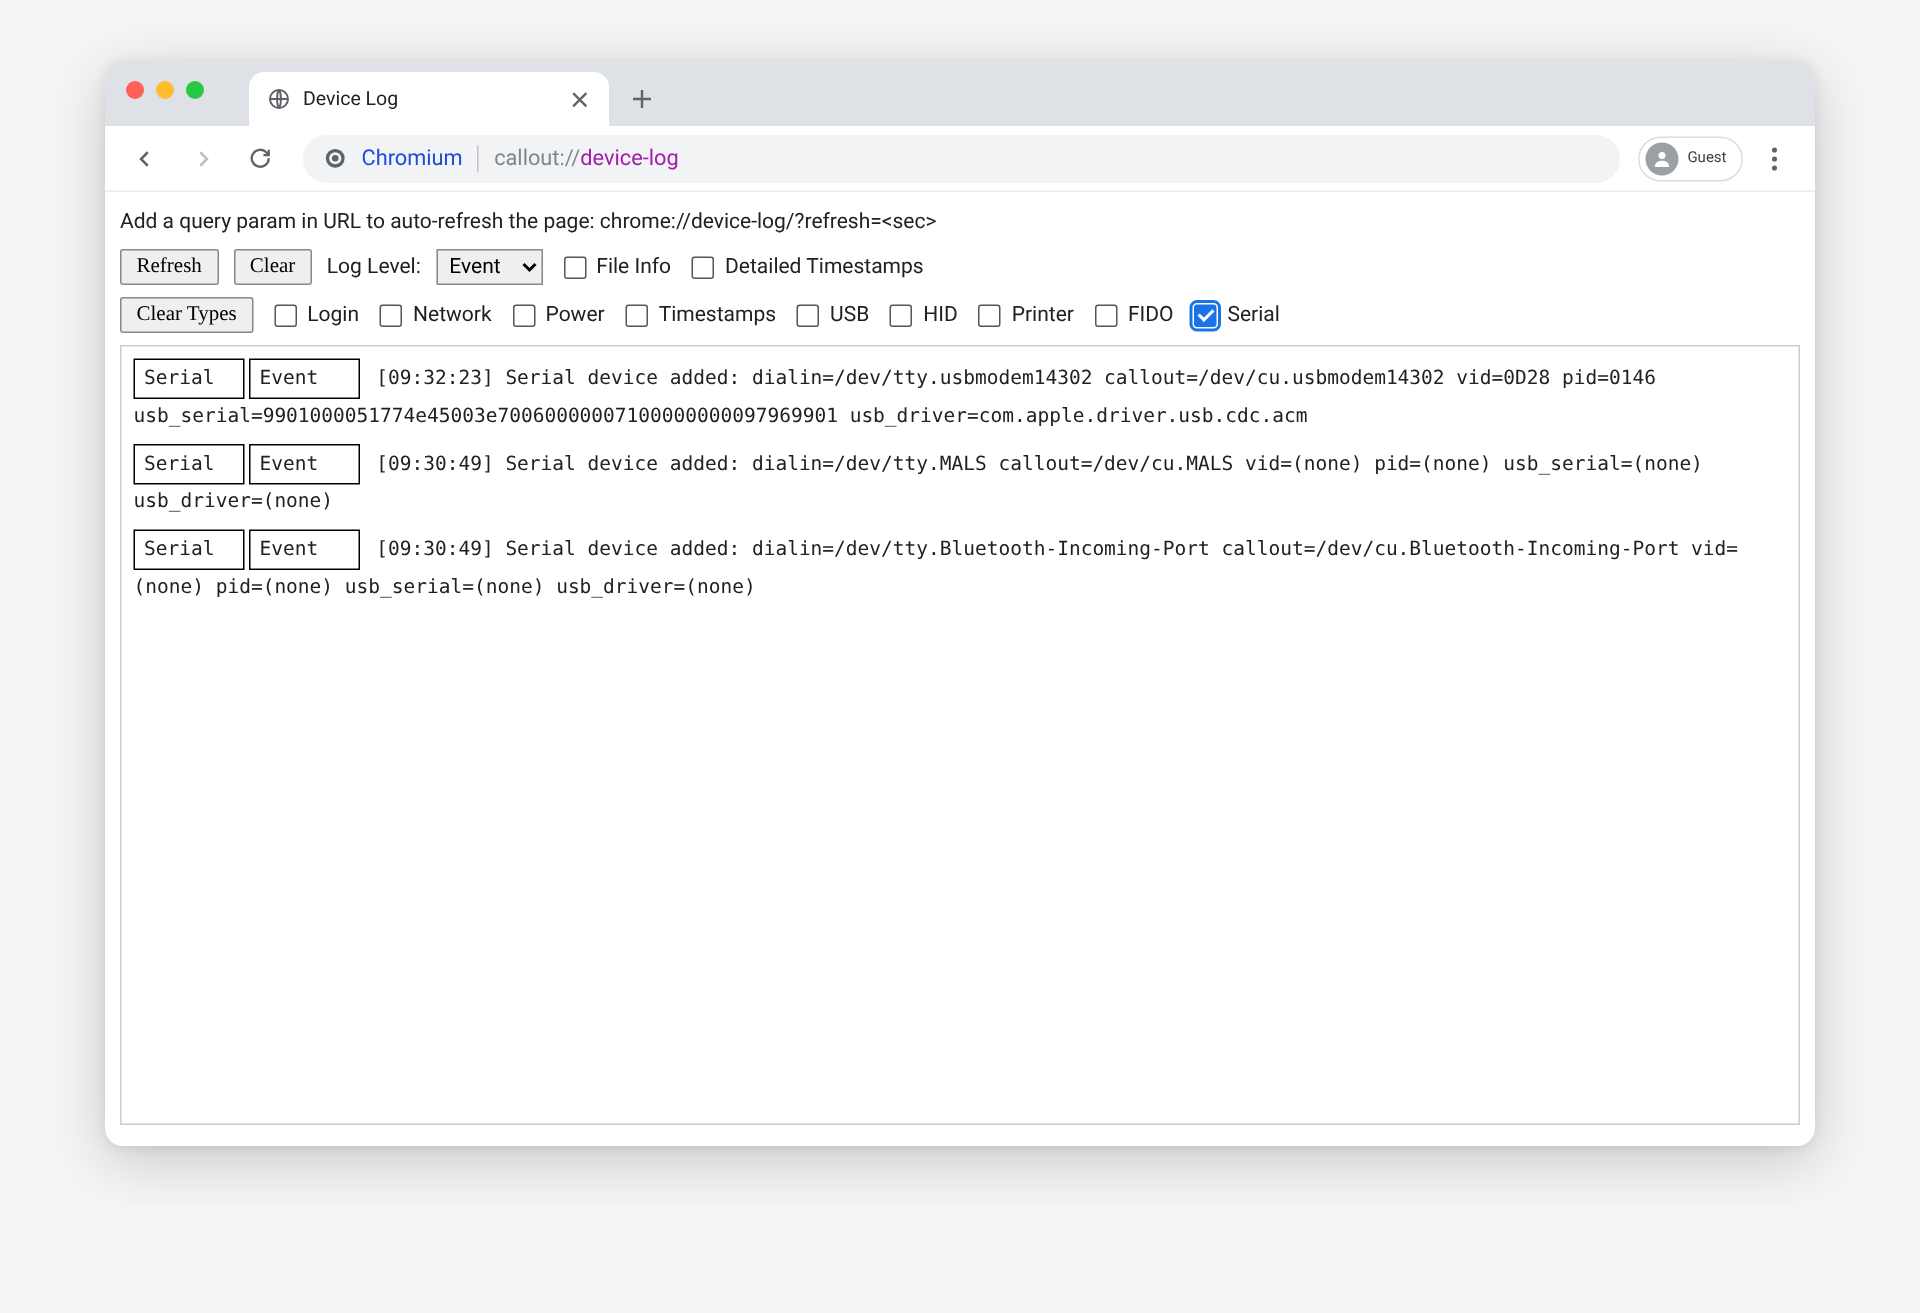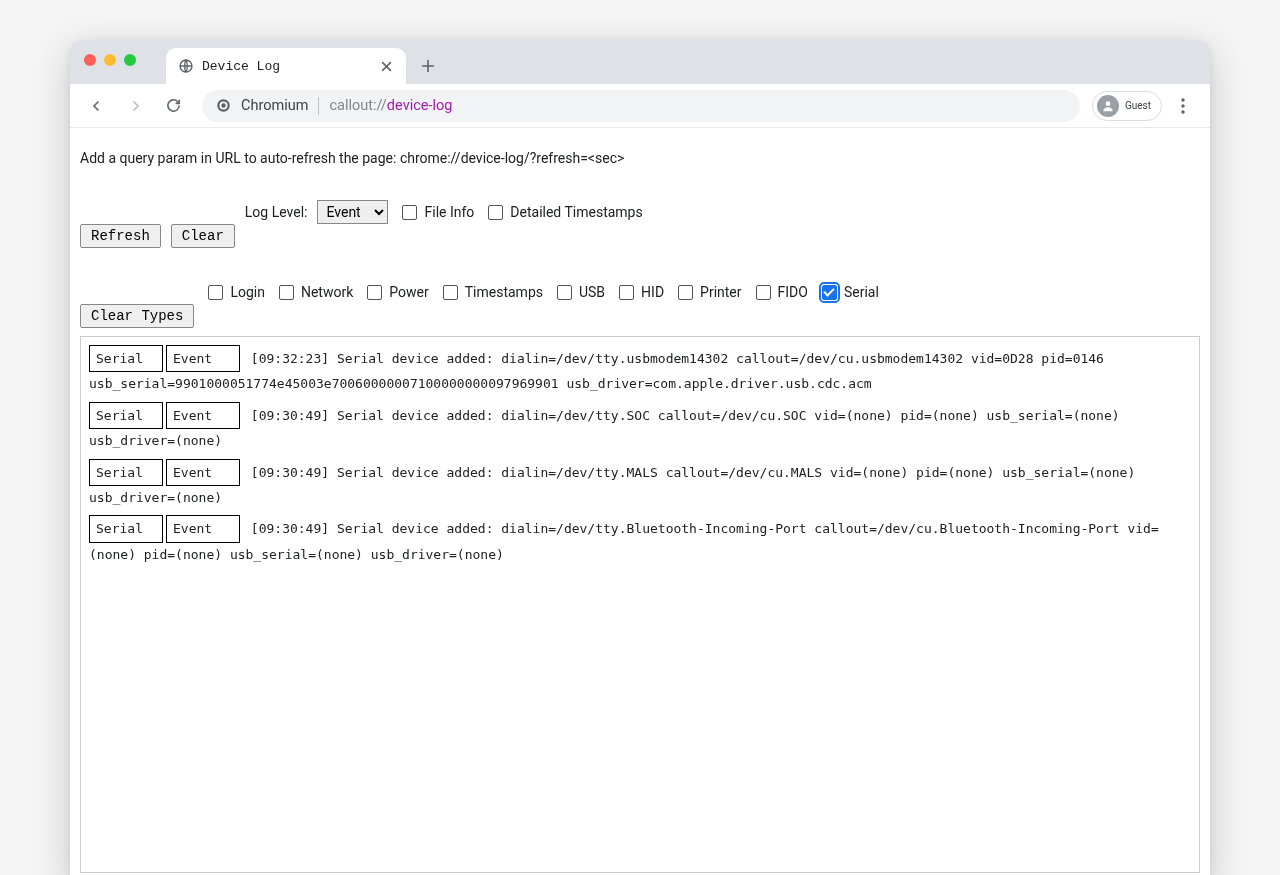--- a/index.html
+++ b/index.html
@@ -44,21 +44,21 @@
     background: #fff;
     border-top-left-radius: 10px;
     border-top-right-radius: 10px;
     display: flex;
     align-items: center;
     padding: 0 12px;
     gap: 8px;
     min-width: 240px;
     position: relative;
   }
-  .tab-title { flex: 1; font-size: 13px; color: #202124; font-family: Liberation Mono, monospace; }
+  .tab-title { flex: 1; font-size: 13px; color: #202124; }
   .tab-close { width:16px; height:16px; display:flex; align-items:center; justify-content:center; cursor:pointer; color:#5f6368;}
   .new-tab {
     width: 28px; height: 28px; display:flex; align-items:center; justify-content:center;
     margin-left: 8px; margin-bottom: 4px; color:#5f6368; cursor:pointer; border-radius:50%;
   }
   .toolbar {
     height: 44px;
     background: #fff;
     border-bottom: 1px solid #e8eaed;
     display: flex;
@@ -78,45 +78,45 @@
     background: #f1f3f4;
     border-radius: 16px;
     display: flex;
     align-items: center;
     padding: 0 14px;
     gap: 10px;
     margin: 0 8px;
     color: #5f6368;
     font-size: 14.5px;
   }
-  .omni-app { color:#404040; }
+  .omni-app { color:#1d4ed8; }
   .omni-sep { width:1px; height:18px; background:#c0c4c8; }
   .omni-url { color:#80868b; }
   .omni-url .path { color:#a21caf; }
   .guest-chip {
     height: 30px;
     border: 1px solid #dadce0;
     border-radius: 15px;
     display:flex; align-items:center; gap:6px;
     padding: 0 10px 0 4px;
     color:#3c4043; font-size:10px; cursor:pointer;
   }
   .avatar { width:22px;height:22px;border-radius:50%;background:#9aa0a6;display:flex;align-items:center;justify-content:center;}
   .menu-dots { width:34px;height:34px;display:flex;align-items:center;justify-content:center;color:#5f6368;cursor:pointer;border-radius:50%;}
   .page {
     padding: 10px 10px 14px;
     font-size: 14px;
   }
-  .info-line { margin: 12px 0 10px; font-size: 14px; }
+  .info-line { margin: 2px 0 10px; font-size: 14px; }
   .ctrl-row {
     display:flex; align-items:center; gap:10px; flex-wrap:wrap; margin-bottom:8px;
   }
   .btn {
     border:1px solid #888; background:#efefef; padding:3px 10px; font-size:14px;
-    cursor:pointer; border-radius:2px; font-family:Liberation Mono, monospace;margin-top:48px;
+    cursor:pointer; border-radius:2px; font-family:Liberation Serif, serif;
   }
   select.sel {
     border:1px solid #888; background:#efefef; font-size:14px; padding:2px 4px;
     font-family:inherit;
   }
   .chk-wrap { display:inline-flex; align-items:center; gap:4px; font-size:14px; }
   .chk {
     appearance:none; width:15px; height:15px; border:1.5px solid #555; border-radius:2px;
     position:relative; cursor:pointer; background:#fff;
   }
@@ -273,19 +273,18 @@
           <span>FIDO</span>
         </label>
         <label class="chk-wrap">
           <input type="checkbox" class="chk serial-chk" checked="" style="">
           <span>Serial</span>
         </label>
       </div>
 
     <div class="log-box" id="log-box">
         <div class="log-entry"><span class="tag">Serial</span><span class="tag">Event</span><span class="log-text"> [09:32:23] Serial device added: dialin=/dev/tty.usbmodem14302 callout=/dev/cu.usbmodem14302 vid=0D28 pid=0146 usb_serial=9901000051774e45003e70060000007100000000097969901 usb_driver=com.apple.driver.usb.cdc.acm</span></div>
-        <div class="log-entry"><span class="tag">Serial</span><span class="tag">Event</span><span class="log-text"> [09:30:49] Serial device added: dialin=/dev/tty.SOC callout=/dev/cu.SOC vid=(none) pid=(none) usb_serial=(none) usb_driver=(none)</span></div>
         <div class="log-entry"><span class="tag">Serial</span><span class="tag">Event</span><span class="log-text"> [09:30:49] Serial device added: dialin=/dev/tty.MALS callout=/dev/cu.MALS vid=(none) pid=(none) usb_serial=(none) usb_driver=(none)</span></div>
         <div class="log-entry"><span class="tag">Serial</span><span class="tag">Event</span><span class="log-text"> [09:30:49] Serial device added: dialin=/dev/tty.Bluetooth-Incoming-Port callout=/dev/cu.Bluetooth-Incoming-Port vid=(none) pid=(none) usb_serial=(none) usb_driver=(none)</span></div>
       </div>
   </div>
 
 </div>
 
 </body></html>

